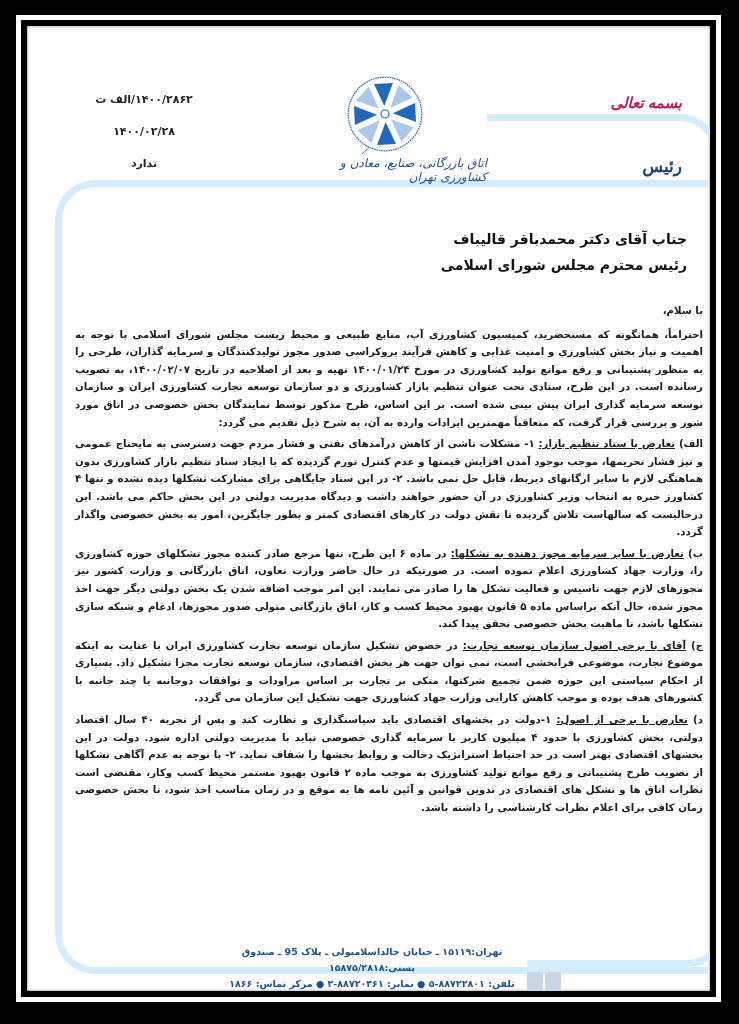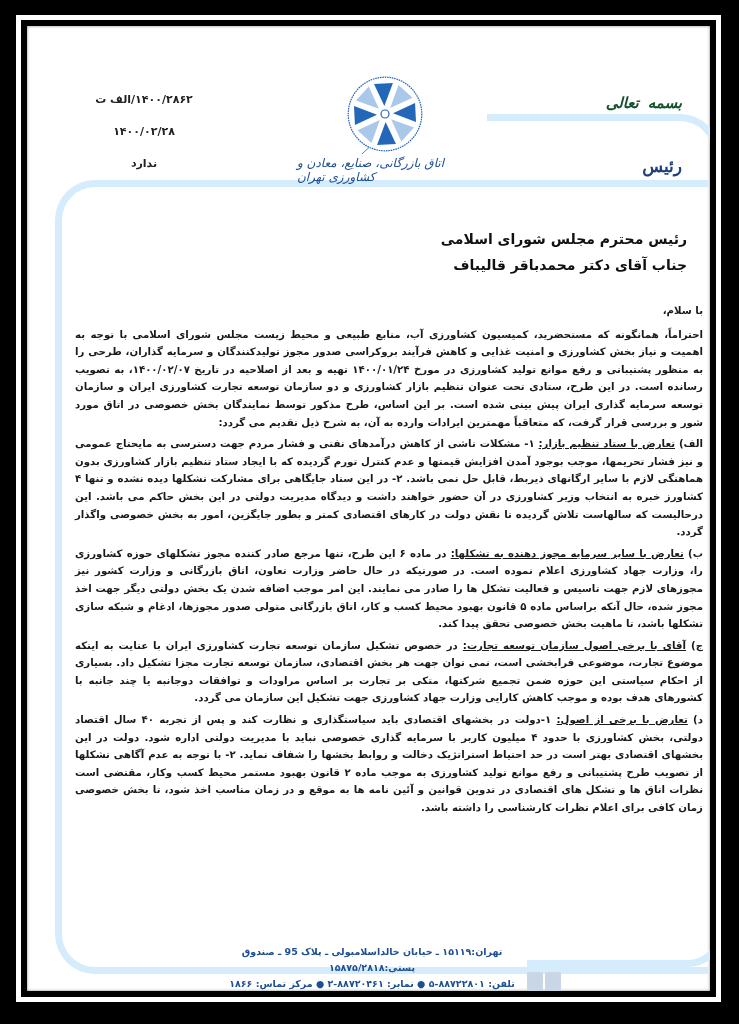--- a/index.html
+++ b/index.html
@@ -6,22 +6,22 @@
   body{width:739px;height:1024px;background:#000;position:relative;overflow:hidden;font-family:"DejaVu Sans",sans-serif;}
   .white-band{position:absolute;left:16px;top:15px;width:705px;height:987px;background:#fff;}
   .black-band{position:absolute;left:21px;top:20px;width:695px;height:977px;background:#000;}
   .page{position:absolute;left:27px;top:26px;width:683px;height:965px;background:#fff;box-shadow:inset 0 0 3px rgba(0,0,0,.5);overflow:hidden;}
   .frame-top-right{position:absolute;left:460px;top:88px;width:226px;height:860px;border:7px solid #d4ecfb;border-left:none;border-bottom:none;border-top-right-radius:40px;}
   .frame-main{position:absolute;left:28px;top:154px;width:646px;height:780px;border:7px solid #d4ecfb;border-right:none;border-top-left-radius:40px;border-bottom-left-radius:40px;border-bottom-right-radius:0;}
   .frame-bottom-right{position:absolute;left:500px;top:900px;width:190px;height:34px;border:7px solid #d4ecfb;border-top:none;border-left:none;border-bottom-right-radius:36px;}
   .hdr-left{position:absolute;left:52px;top:58px;width:130px;text-align:center;font-weight:bold;font-size:11px;color:#222;direction:rtl;}
   .hdr-left div{height:32px;line-height:32px;}
   .logo{position:absolute;left:318px;top:48px;width:80px;height:80px;}
-  .org-name{position:absolute;left:270px;top:130px;width:190px;text-align:left;font-family:"DejaVu Serif",serif;font-style:italic;font-size:12px;color:#1d4f91;direction:rtl;}
-  .bismillah{position:absolute;left:545px;top:68px;width:110px;text-align:right;font-family:Liberation Mono, monospace;font-style:italic;font-weight:bold;font-size:15px;color:#14532d;direction:rtl;}
+  .org-name{position:absolute;left:270px;top:130px;width:190px;text-align:right;font-family:"DejaVu Serif",serif;font-style:italic;font-size:12px;color:#1d4f91;direction:rtl;}
+  .bismillah{position:absolute;left:545px;top:68px;width:110px;text-align:right;font-family:Liberation Sans, sans-serif;font-style:italic;font-weight:bold;font-size:15px;color:#be185d;direction:rtl;}
   .rank{position:absolute;left:545px;top:130px;width:110px;text-align:right;font-family:"DejaVu Serif",serif;font-weight:bold;font-size:17px;color:#1d3f7a;direction:rtl;}
   .recipient{position:absolute;left:300px;top:200px;width:360px;text-align:right;direction:rtl;font-weight:bold;font-size:14px;color:#111;}
   .recipient div{height:26px;line-height:26px;}
   .body{position:absolute;left:44px;top:272px;width:636px;direction:rtl;text-align:justify;font-weight:bold;font-size:10.2px;line-height:17.6px;color:#1a1a1a;}
   .body p{margin:4px;}
   .body .greeting{margin-bottom:6px;}
   .body u{text-decoration:underline;}
   .footer{position:absolute;left:180px;top:918px;width:330px;text-align:center;direction:rtl;color:#1d4f91;font-size:9.5px;font-weight:bold;}
   .footer div{line-height:16px;}
   .footer-logos{position:absolute;left:500px;top:946px;width:34px;height:26px;display:flex;gap:2px;}
@@ -58,22 +58,22 @@
       </g>
     <circle cx="50" cy="50" r="5" fill="#fff" stroke="#2367b8" stroke-width="1.5"></circle>
     <line x1="30" y1="92" x2="10" y2="110" stroke="#2367b8" stroke-width="1"></line>
   </svg>
   <div class="org-name">اتاق بازرگانی، صنایع، معادن و کشاورزی تهران</div>
 
   <div class="bismillah">بسمه تعالی</div>
   <div class="rank">رئیس</div>
 
   <div class="recipient">
+    <div>جناب آقای دکتر محمدباقر قالیباف</div>
     <div>رئیس محترم مجلس شورای اسلامی</div>
-    <div>جناب آقای دکتر محمدباقر قالیباف</div>
   </div>
 
   <div class="body">
     <p class="greeting">با سلام،</p>
     <p>احتراماً، همانگونه که مستحضرید، کمیسیون کشاورزی آب، منابع طبیعی و محیط زیست مجلس شورای اسلامی با توجه به اهمیت و نیاز بخش کشاورزی و امنیت غذایی و کاهش فرآیند بروکراسی صدور مجوز تولیدکنندگان و سرمایه گذاران، طرحی را به منظور پشتیبانی و رفع موانع تولید کشاورزی در مورخ ۱۴۰۰/۰۱/۲۴ تهیه و بعد از اصلاحیه در تاریخ ۱۴۰۰/۰۲/۰۷، به تصویب رسانده است. در این طرح، ستادی تحت عنوان تنظیم بازار کشاورزی و دو سازمان توسعه تجارت کشاورزی ایران و سازمان توسعه سرمایه گذاری ایران پیش بینی شده است. بر این اساس، طرح مذکور توسط نمایندگان بخش خصوصی در اتاق مورد شور و بررسی قرار گرفت، که متعاقباً مهمترین ایرادات وارده به آن، به شرح ذیل تقدیم می گردد:</p>
     <p>
       <span>الف)</span>
       <u>تعارض با ستاد تنظیم بازار:</u>
       <span>۱- مشکلات ناشی از کاهش درآمدهای نفتی و فشار مردم جهت دسترسی به مایحتاج عمومی و نیز فشار تحریمها، موجب بوجود آمدن افزایش قیمتها و عدم کنترل تورم گردیده که با ایجاد ستاد تنظیم بازار کشاورزی بدون هماهنگی لازم با سایر ارگانهای ذیربط، قابل حل نمی باشد. ۲- در این ستاد جایگاهی برای مشارکت تشکلها دیده نشده و تنها ۴ کشاورز خبره به انتخاب وزیر کشاورزی در آن حضور خواهند داشت و دیدگاه مدیریت دولتی در این بخش حاکم می باشد. این درحالیست که سالهاست تلاش گردیده تا نقش دولت در کارهای اقتصادی کمتر و بطور جایگزین، امور به بخش خصوصی واگذار گردد.</span>
     </p>

